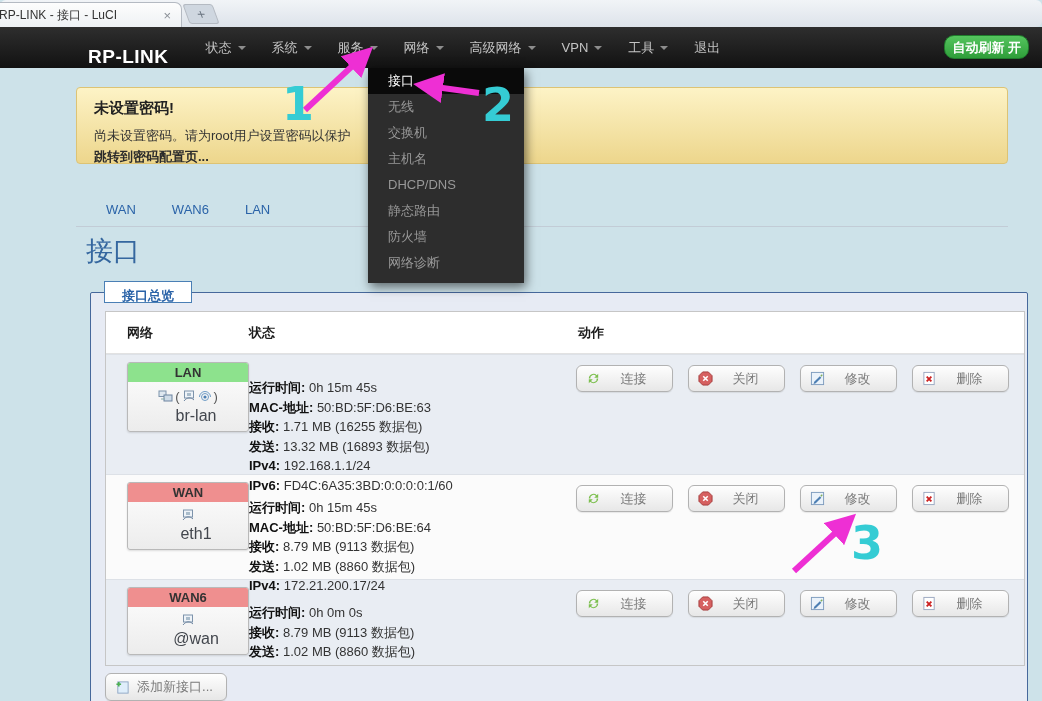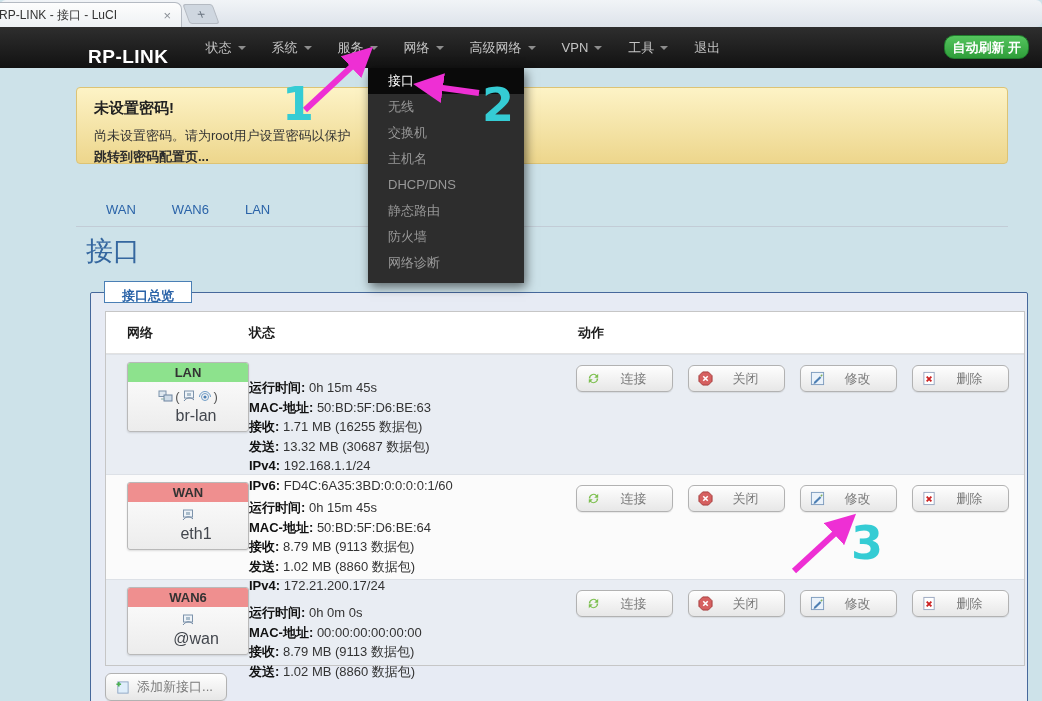--- a/index.html
+++ b/index.html
@@ -208,21 +208,21 @@
               <span>)</span>
             </div>
             <div class="ifbox-name">br-lan</div>
           </div>
         </div>
       </div>
       <div class="status-cell">
         <div class="sline"><b>运行时间:</b> <span>0h 15m 45s</span></div>
         <div class="sline"><b>MAC-地址:</b> <span>50:BD:5F:D6:BE:63</span></div>
         <div class="sline"><b>接收:</b> <span>1.71 MB (16255 数据包)</span></div>
-        <div class="sline"><b>发送:</b> <span>13.32 MB (30687 数据包)</span></div>
+        <div class="sline"><b>发送:</b> <span>13.32 MB (16893 数据包)</span></div>
         <div class="sline"><b>IPv4:</b> <span>192.168.1.1/24</span></div>
         <div class="sline"><b>IPv6:</b> <span>FD4C:6A35:3BD:0:0:0:0:1/60</span></div>
       </div>
       <div class="actions-cell">
         <div class="btn">
           <span class="bicon">
               <svg width="15" height="15" viewBox="0 0 16 16">
                 <path d="M3 8a5 5 0 0 1 8.5-3.5L13 3v4.2H8.8l1.8-1.8A3.4 3.4 0 0 0 4.6 8z" fill="#7cbf4e"></path>
                 <path d="M13 8a5 5 0 0 1-8.5 3.5L3 13V8.8h4.2L5.4 10.6A3.4 3.4 0 0 0 11.4 8z" fill="#7cbf4e"></path>
               </svg>
@@ -339,21 +339,20 @@
                     <path d="M2 11c3-4 7-4 10-1" stroke="#6c84a0" fill="none"></path>
                   </svg>
                 </span>
             </div>
             <div class="ifbox-name">@wan</div>
           </div>
         </div>
       </div>
       <div class="status-cell">
         <div class="sline"><b>运行时间:</b> <span>0h 0m 0s</span></div>
-        <div class="sline"><b>MAC-地址:</b> <span>00:00:00:00:00:00</span></div>
         <div class="sline"><b>接收:</b> <span>8.79 MB (9113 数据包)</span></div>
         <div class="sline"><b>发送:</b> <span>1.02 MB (8860 数据包)</span></div>
       </div>
       <div class="actions-cell">
         <div class="btn">
           <span class="bicon">
               <svg width="15" height="15" viewBox="0 0 16 16">
                 <path d="M3 8a5 5 0 0 1 8.5-3.5L13 3v4.2H8.8l1.8-1.8A3.4 3.4 0 0 0 4.6 8z" fill="#7cbf4e"></path>
                 <path d="M13 8a5 5 0 0 1-8.5 3.5L3 13V8.8h4.2L5.4 10.6A3.4 3.4 0 0 0 11.4 8z" fill="#7cbf4e"></path>
               </svg>

